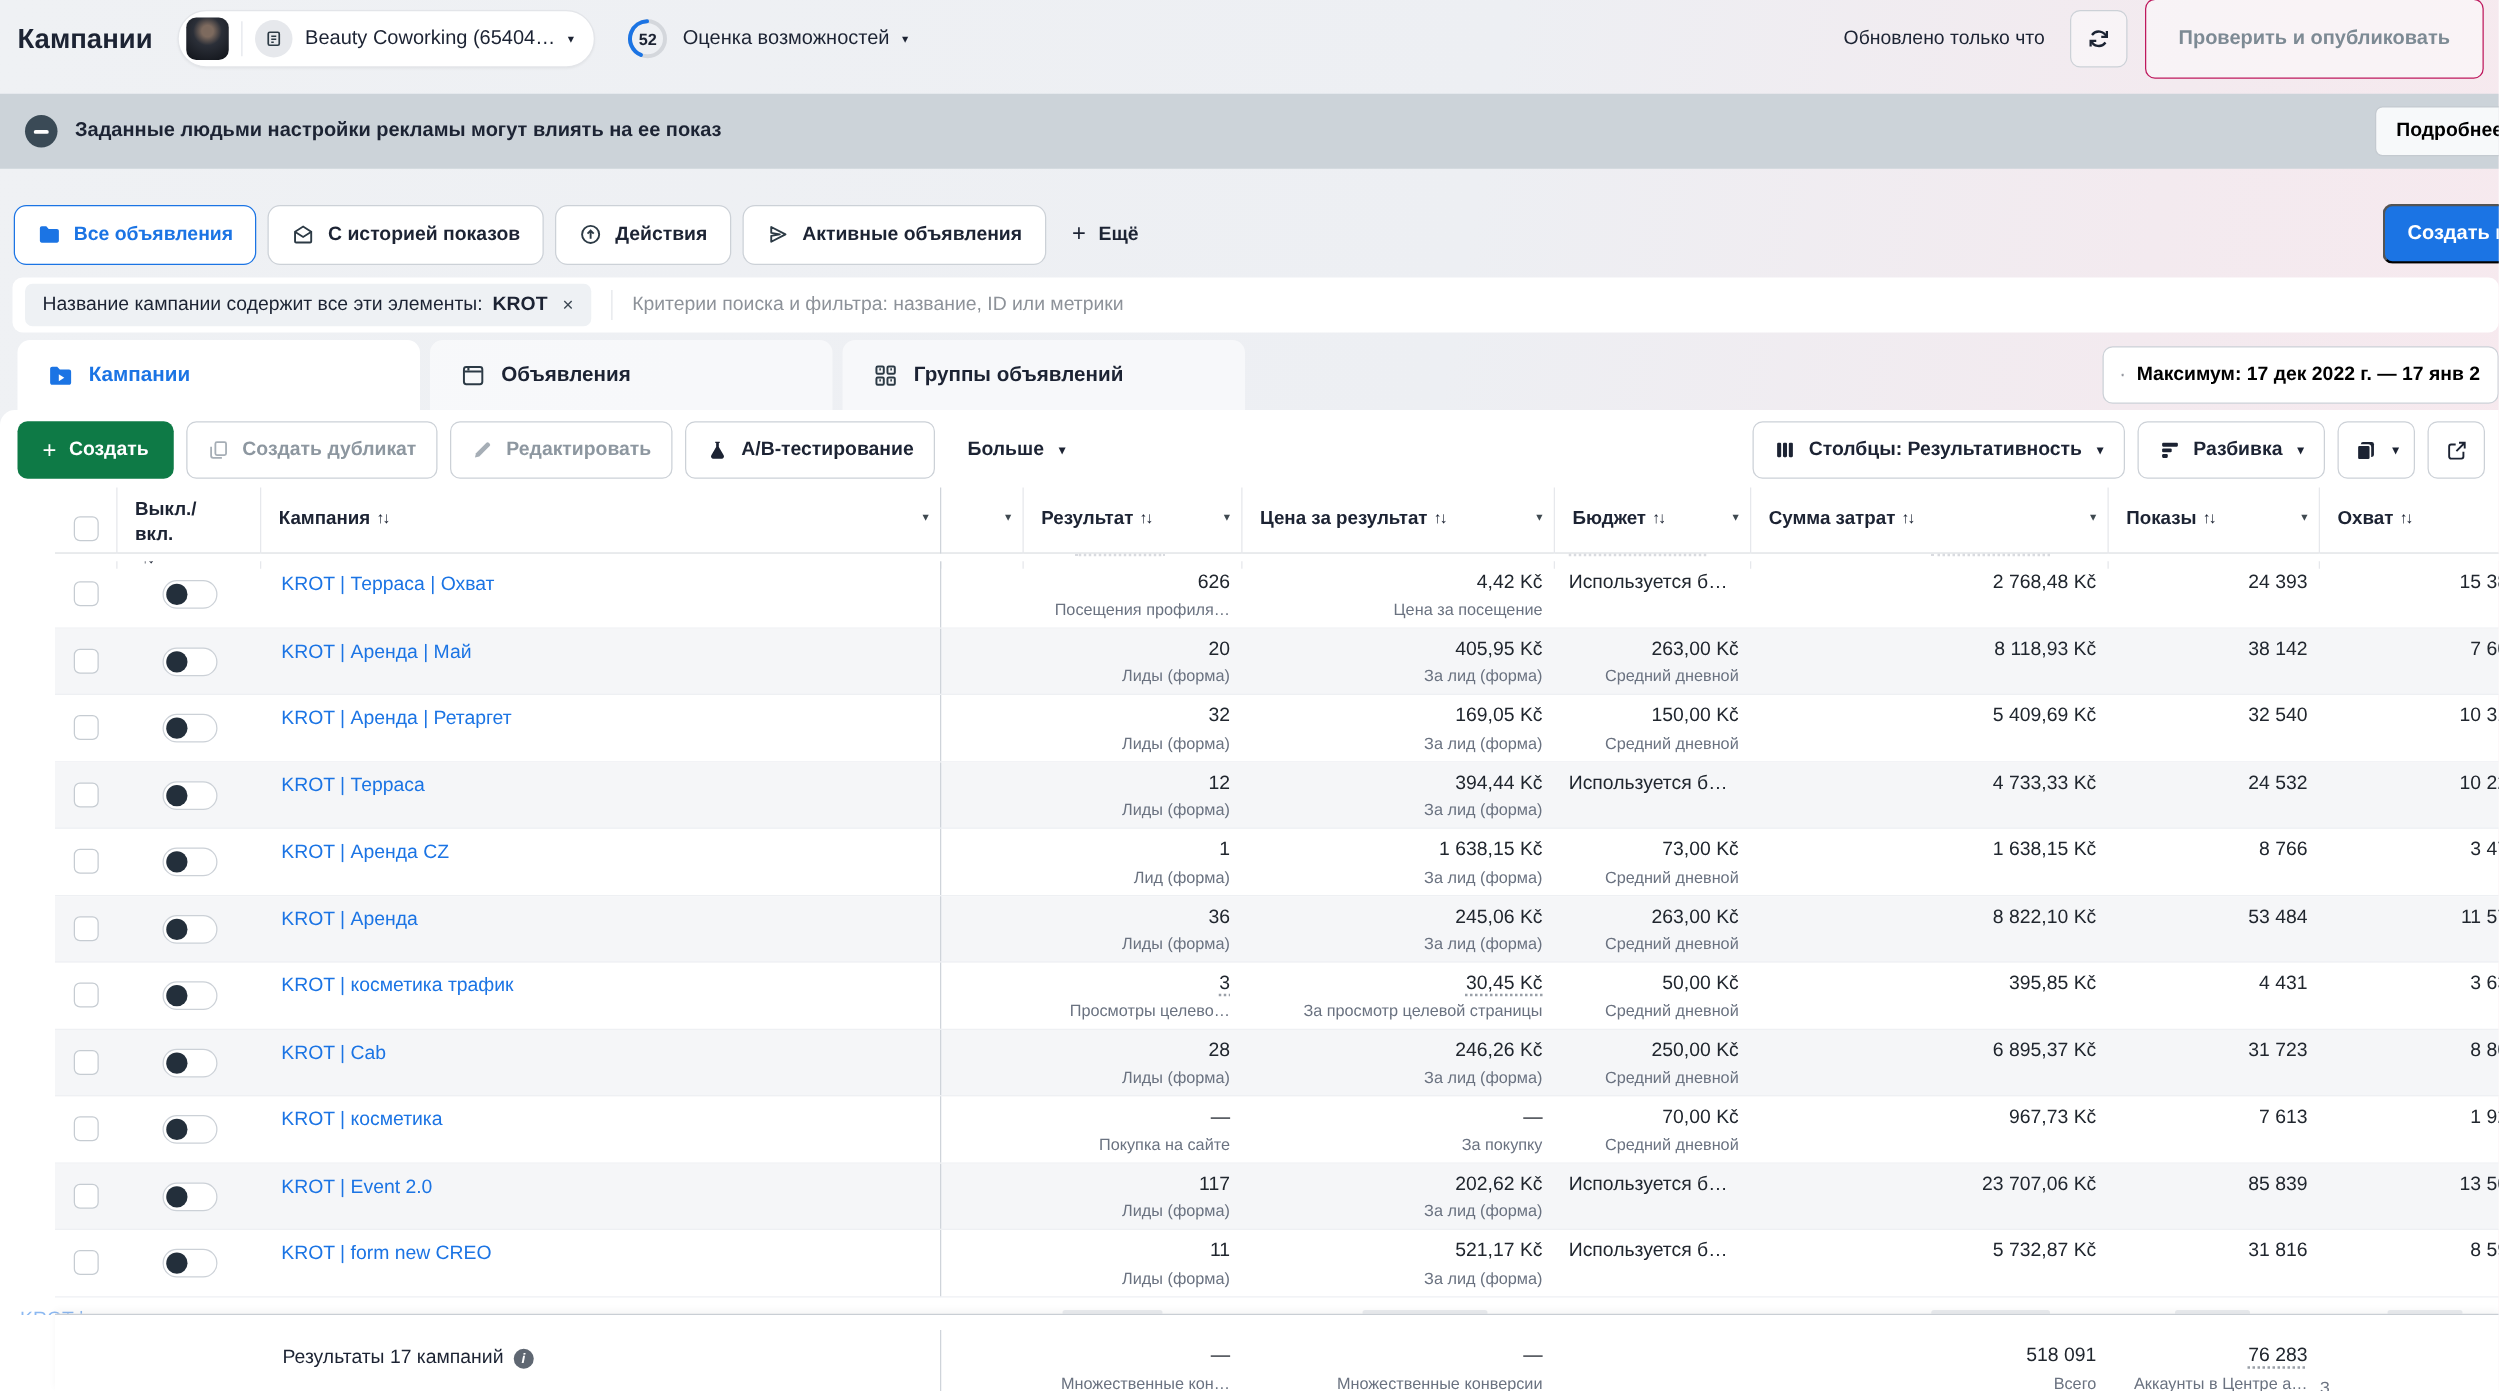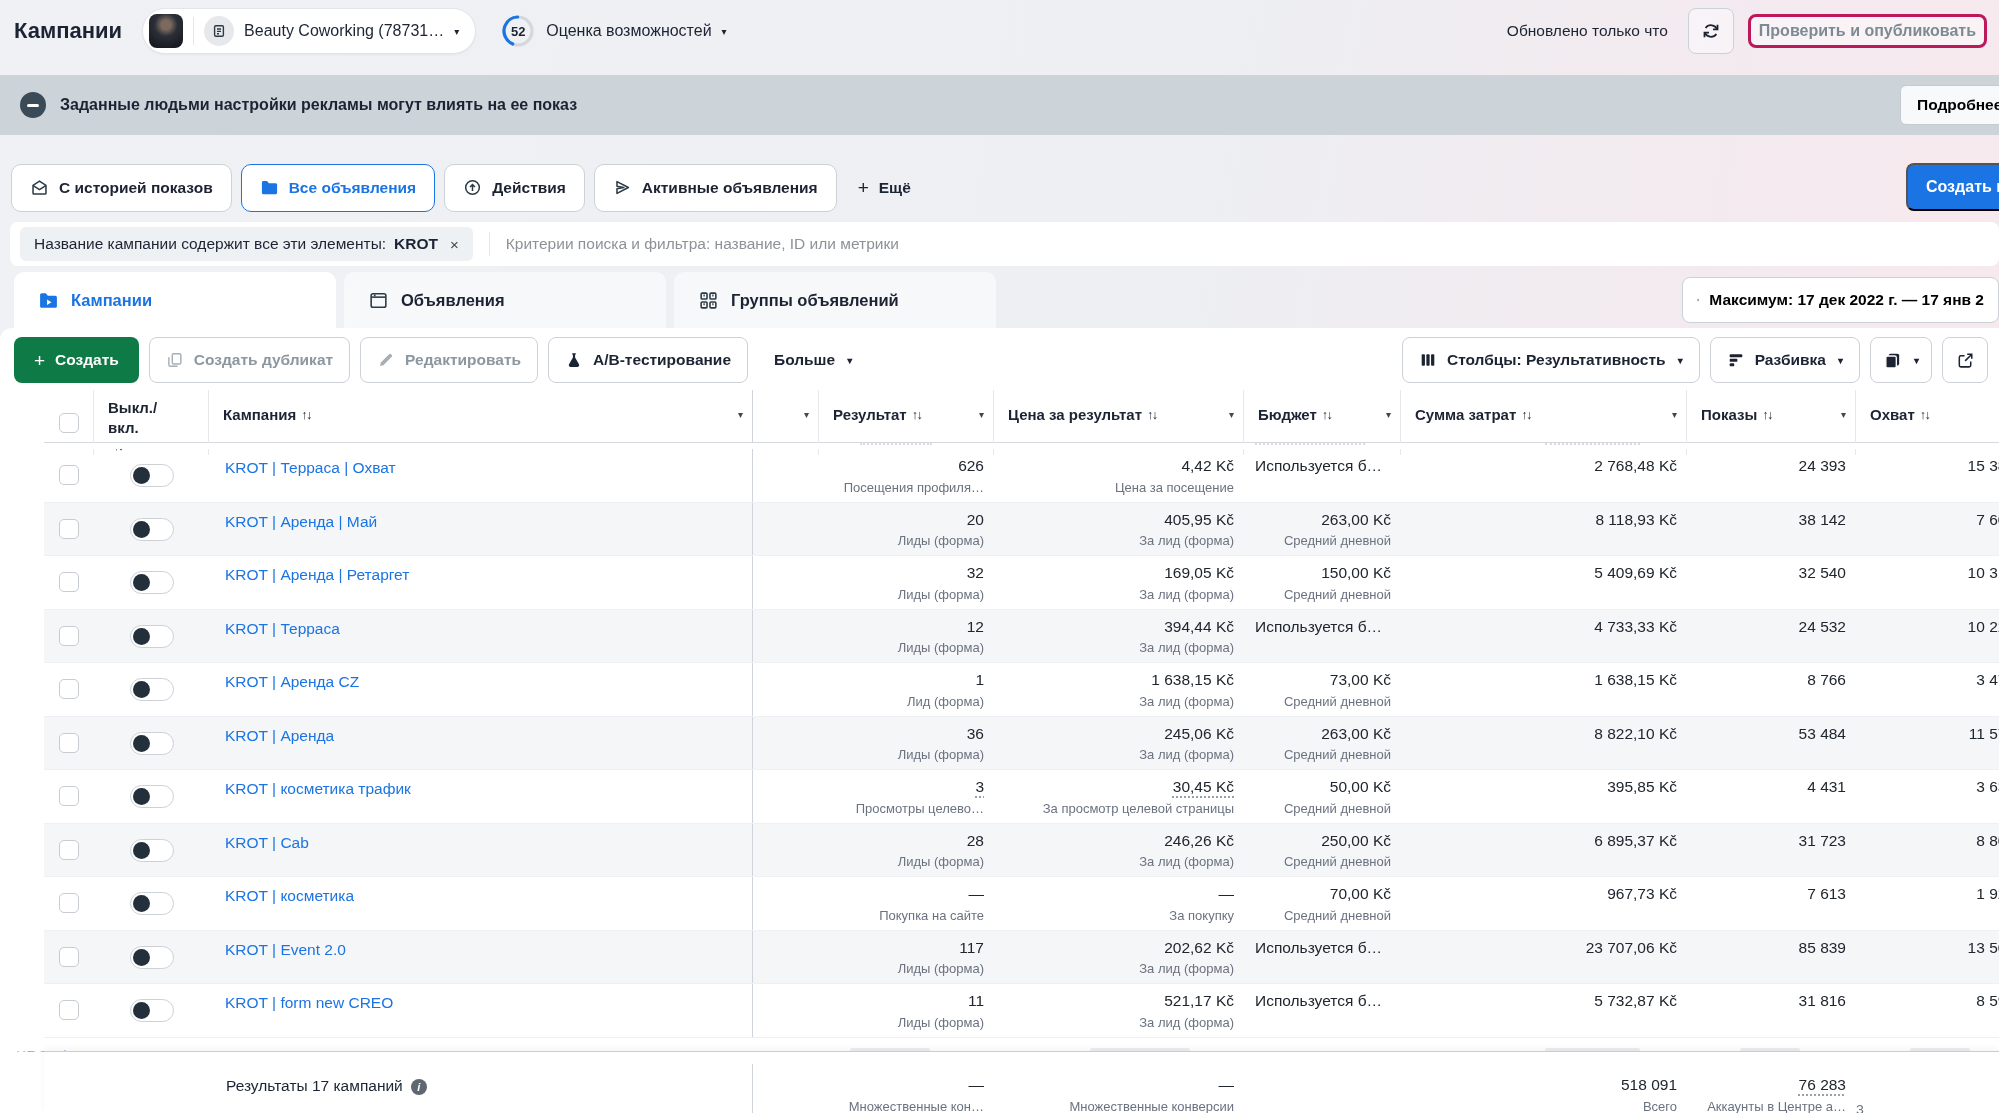--- a/index.html
+++ b/index.html
@@ -20,22 +20,22 @@
   .account-name { font-size:16px; }
   .caret { font-size:10px; line-height:1; position:relative; top:1px; }
   .score-wrap { display:flex; align-items:center; gap:10px; margin-left:24px; }
   .gauge { position:relative; width:36px; height:36px; }
   .gauge .num { position:absolute; inset:0; display:flex; align-items:center; justify-content:center; font-size:13px; font-weight:700; }
   .score-label { font-size:16px; }
   .topbar-right { margin-left:auto; display:flex; align-items:center; gap:14px; }
   .updated { font-size:15.5px; margin-right:6px; }
   .icon-btn { width:46px; height:46px; border:1px solid #ccd1d7; border-radius:8px; background:rgba(255,255,255,.45);
               display:flex; align-items:center; justify-content:center; color:#1c2333; }
-  .review-btn { height:34px; border:3px solid #be185d; border-radius:8px; background:rgba(255,255,255,.45);
-                color:#7d8a94; font-size:16px; font-weight:600; padding:0 8px; display:flex; align-items:center; }
+  .review-btn { height:64px; border:1px solid #be185d; border-radius:8px; background:rgba(255,255,255,.45);
+                color:#7d8a94; font-size:16px; font-weight:600; padding:0 26px; display:flex; align-items:center; }
 
   
   .notif { position:absolute; top:75px; left:0; right:0; height:60px; background:#ccd3d9; display:flex; align-items:center; padding:16px 20px; }
   .notif-ic { width:26px; height:26px; border-radius:50%; background:#3a4a56; display:flex; align-items:center; justify-content:center; flex:0 0 26px; margin-right:14px; }
   .notif-ic i { display:block; width:12px; height:3px; background:#fff; border-radius:2px; }
   .notif-title { font-size:16px; font-weight:700; white-space:nowrap; }
   .notif-body { font-size:16px; margin-left:16px; white-space:nowrap; overflow:hidden; flex:1; }
   .notif-btn { position:absolute; left:1900px; top:10px; height:40px; width:140px; overflow:hidden; background:#f7f9fa;
                border:1px solid #c4cad0; border-radius:6px; font-size:15.5px; font-weight:600; display:flex; align-items:center; padding:0 16px; white-space:nowrap; }
 
@@ -136,21 +136,21 @@
     <div class="page-title">Кампании</div>
     <div class="account-pill">
       <span class="avatar"></span>
       <span class="pill-div"></span>
       <span class="pill-ic">
         <svg width="16" height="16" viewBox="0 0 20 20" fill="none" stroke="currentColor" stroke-width="1.7">
             <rect x="4.5" y="3.5" width="11" height="13" rx="1.5"></rect>
             <path d="M7.5 7.5h5M7.5 10.5h5M7.5 13.5h2.5"></path>
           </svg>
       </span>
-      <span class="account-name">Beauty Coworking (78731…</span>
+      <span class="account-name">Beauty Coworking (65404…</span>
       <span class="caret">▾</span>
     </div>
     <div class="score-wrap">
       <span class="gauge">
         <svg width="36" height="36" viewBox="0 0 36 36" fill="none">
           <circle cx="18" cy="18" r="14" stroke="#d4d7dc" stroke-width="3.2"></circle>
           <circle cx="18" cy="18" r="14" stroke="#1b74e4" stroke-width="3.2" stroke-linecap="round" stroke-dasharray="38 50" transform="rotate(112 18 18)"></circle>
         </svg>
         <span class="num">52</span>
       </span>
@@ -173,32 +173,32 @@
 
   <div class="notif">
     <span class="notif-ic">
         <i></i>
       </span>
     <span class="notif-title">Заданные людьми настройки рекламы могут влиять на ее показ</span>
     <button class="notif-btn">Подробнее</button>
   </div>
 
   <div class="chips">
+    <button class="chip active">
+      <svg width="19" height="19" viewBox="0 0 20 20">
+          <path d="M2 4.8c0-.9.7-1.6 1.6-1.6h3.8l2 2.2h7c.9 0 1.6.7 1.6 1.6v8.4c0 .9-.7 1.6-1.6 1.6H3.6c-.9 0-1.6-.7-1.6-1.6z" fill="#1b74e4"></path>
+        </svg>
+      <span>Все объявления</span>
+    </button>
     <button class="chip">
       <svg width="19" height="19" viewBox="0 0 20 20" fill="none" stroke="#2c3a45" stroke-width="1.6">
           <path d="M3.2 7.8L10 3.4l6.8 4.4v8.2a.9.9 0 0 1-.9.9H4.1a.9.9 0 0 1-.9-.9z"></path>
           <path d="M3.4 8l6.6 4.2L16.6 8"></path>
         </svg>
       <span>С историей показов</span>
-    </button>
-    <button class="chip active">
-      <svg width="19" height="19" viewBox="0 0 20 20">
-          <path d="M2 4.8c0-.9.7-1.6 1.6-1.6h3.8l2 2.2h7c.9 0 1.6.7 1.6 1.6v8.4c0 .9-.7 1.6-1.6 1.6H3.6c-.9 0-1.6-.7-1.6-1.6z" fill="#1b74e4"></path>
-        </svg>
-      <span>Все объявления</span>
     </button>
     <button class="chip">
       <svg width="19" height="19" viewBox="0 0 20 20" fill="none" stroke="#2c3a45" stroke-width="1.6">
           <circle cx="10" cy="10" r="7.2"></circle>
           <path d="M10 13.6V7.2M7.4 9.4L10 6.8l2.6 2.6"></path>
         </svg>
       <span>Действия</span>
     </button>
     <button class="chip">
       <svg width="19" height="19" viewBox="0 0 20 20" fill="none" stroke="#2c3a45" stroke-width="1.6">

